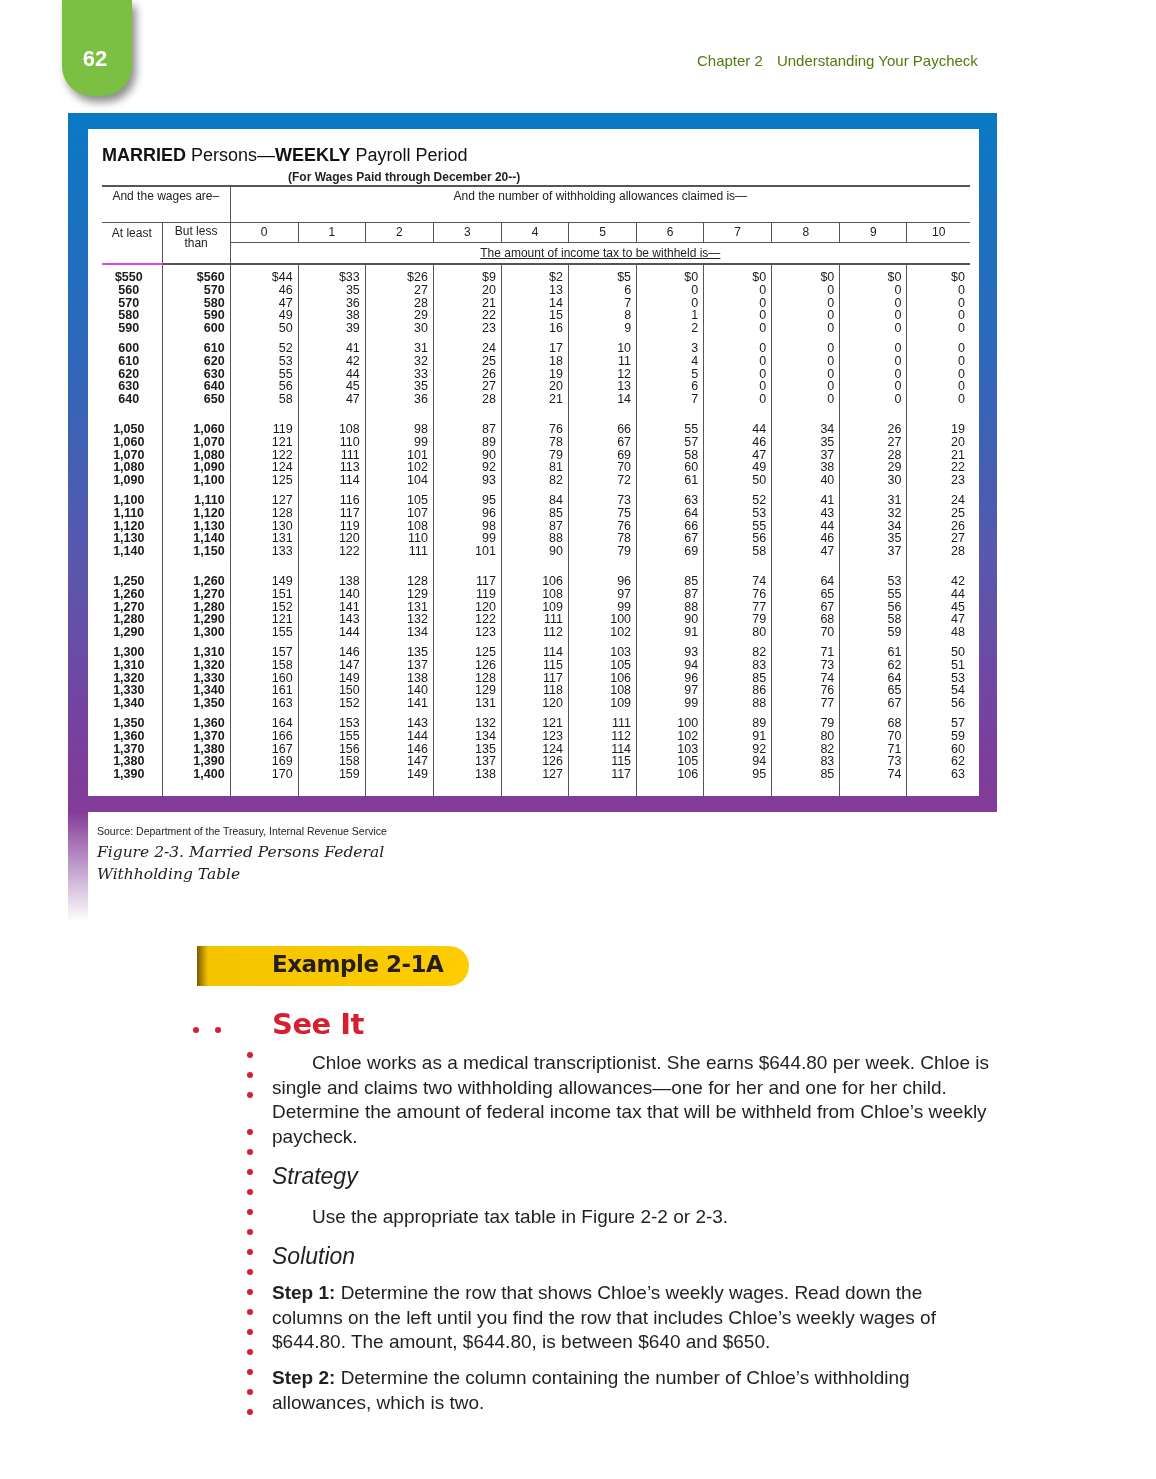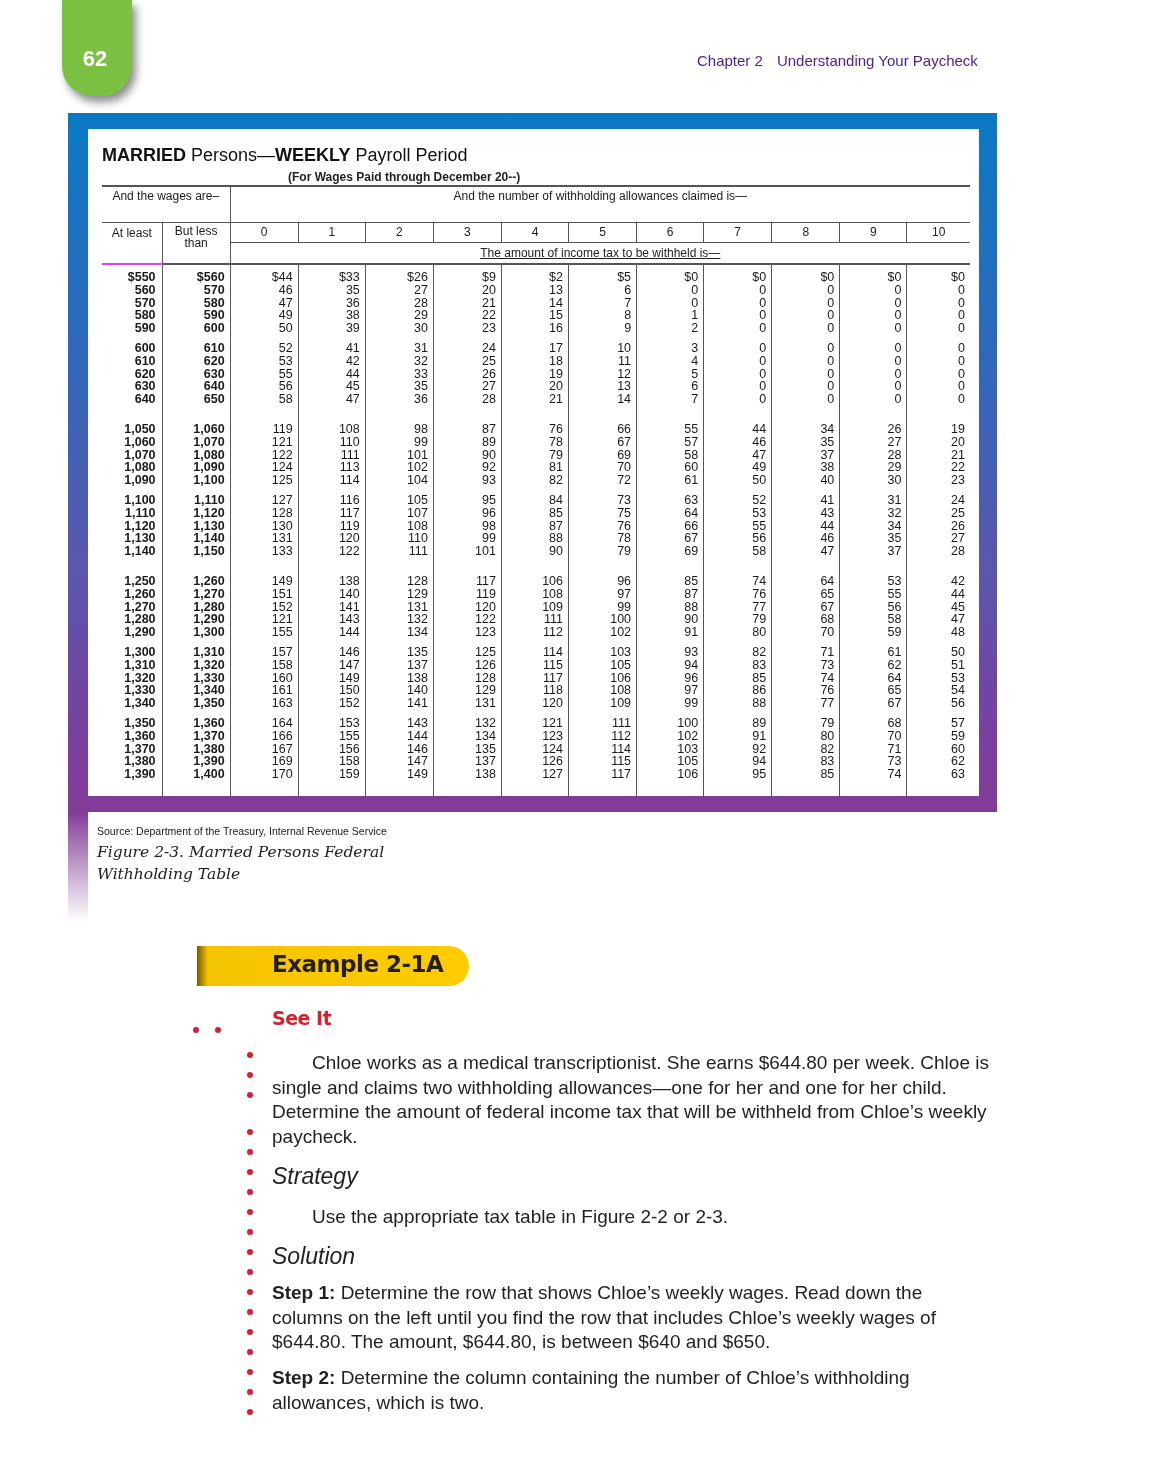--- a/index.html
+++ b/index.html
@@ -1,56 +1,56 @@
 <!DOCTYPE html>
 <html><head>
 <meta charset="utf-8">
 <style>
   * { box-sizing: border-box; margin: 0; padding: 0; }
   body { width: 1156px; height: 1479px; background: #ffffff; position: relative; overflow: hidden; font-family: "DejaVu Sans", sans-serif; color: #231f20; }
 
   
   .page-tab { position: absolute; left: 62px; top: 0; width: 70px; height: 96px; background: #7bc043; border-radius: 0 0 30px 30px; box-shadow: 4px 6px 8px rgba(0,0,0,0.45); }
   .page-num { position: absolute; left: 0; top: 46px; width: 66px; text-align: center; color: #fff; font-weight: bold; font-size: 22px; font-family: "Liberation Sans", sans-serif; }
-  .running-head { position: absolute; left: 697px; top: 52px; font-size: 15px; color: #4c1d95; font-family: "Liberation Sans", sans-serif; }
+  .running-head { position: absolute; left: 697px; top: 52px; font-size: 15px; color: #4d7c0f; font-family: "Liberation Sans", sans-serif; }
   .running-head span { margin-left: 14px; }
 
   
   .fig-frame { position: absolute; left: 68px; top: 113px; width: 929px; height: 699px; background: linear-gradient(to bottom, #0a79c4 0%, #2f67ba 35%, #5a57ad 65%, #7a3f9e 90%, #833c98 100%); }
   .fig-left-fade { position: absolute; left: 68px; top: 812px; width: 20px; height: 110px; background: linear-gradient(to bottom, #833c98, #ffffff); }
   .fig-inner { position: absolute; left: 20px; top: 16px; width: 891px; height: 667px; background: #fff; }
 
   .tbl-title { position: absolute; left: 14px; top: 16px; font-family: "Liberation Sans", sans-serif; font-size: 18px; color: #111; }
   .tbl-title b { font-weight: bold; }
   .tbl-subtitle { position: absolute; left: 0; width: 891px; top: 41px; text-align: left; font-family: "Liberation Sans", sans-serif; font-size: 12px; font-weight: bold; padding-left: 200px; }
 
   .tax-table { position: absolute; left: 14px; top: 56px; width: 868px; border-collapse: collapse; font-family: "Liberation Sans", sans-serif; font-size: 12px; }
   .tax-table th { font-weight: normal; font-size: 12px; color: #222; }
   .tax-table .h-top th { border-top: 2px solid #555; border-bottom: 1.5px solid #555; height: 36px; vertical-align: top; padding-top: 2px; }
   .tax-table .h-mid th { height: 20px; border-bottom: 1.5px solid #555; }
   .tax-table .h-bot th { height: 22px; border-bottom: 2px solid #555; text-decoration: underline; }
   .tax-table .bl { border-left: 1.5px solid #555; }
   .tax-table td { text-align: right; padding-right: 5px; font-size: 12.5px; line-height: 12.8px; vertical-align: top; border-left: 1.5px solid #555; color: #1a1a1a; }
-  .tax-table td.wage { font-weight: bold; border-left: none; padding-right: 6px; }
+  .tax-table td.wage { font-weight: bold; border-left: none; padding-right: 6px; text-align: center; }
   .tax-table td.wage2 { font-weight: bold; }
   .tax-table tr.gap-sm td { height: 7px; }
   .tax-table tr.gap-lg td { height: 17px; }
   .tax-table tr.first td { padding-top: 6px; }
 
   .source-line { position: absolute; left: 97px; top: 825px; font-family: "Liberation Sans", sans-serif; font-size: 10.5px; color: #222; }
   .fig-caption { position: absolute; left: 97px; top: 841px; width: 300px; font-family: "DejaVu Serif", serif; font-style: italic; font-size: 15.5px; line-height: 22px; color: #222; }
 
   
   .example-banner { position: absolute; left: 197px; top: 946px; width: 272px; height: 40px; background: linear-gradient(to right, #7a5a00 0%, #f4c400 4%, #ffcc00 100%); border-radius: 0 20px 20px 0; }
   .example-label { position: absolute; left: 75px; top: 5px; font-family: "DejaVu Sans", sans-serif; font-weight: bold; font-size: 23px; color: #231f20; letter-spacing: -0.5px; }
 
   .dots-row { position: absolute; left: 193px; top: 1018px; }
   .dot { display: inline-block; width: 6px; height: 6px; border-radius: 50%; background: #d62030; margin-right: 16px; }
 
-  .see-it { position: absolute; left: 272px; top: 1007px; font-family: "DejaVu Sans", sans-serif; font-weight: bold; font-size: 19px; color: #d62030; letter-spacing: -0.5px; }
+  .see-it { position: absolute; left: 272px; top: 1007px; font-family: "DejaVu Sans", sans-serif; font-weight: bold; font-size: 29px; color: #d62030; letter-spacing: -0.5px; }
 
   .dot-col { position: absolute; left: 247px; top: 1052px; width: 8px; }
   .dot-col .dot { position: absolute; left: 0; margin: 0; width: 6px; height: 6px; }
 
   .body-text { position: absolute; left: 272px; width: 730px; font-family: "Liberation Sans", sans-serif; font-size: 19px; line-height: 24.5px; color: #231f20; }
   .body-text .indent { display: inline-block; width: 40px; }
   .heading-it { position: absolute; left: 272px; font-family: "Liberation Sans", sans-serif; font-style: italic; font-size: 23px; color: #231f20; }
   .step-label { font-weight: bold; }
 </style>
 </head>

